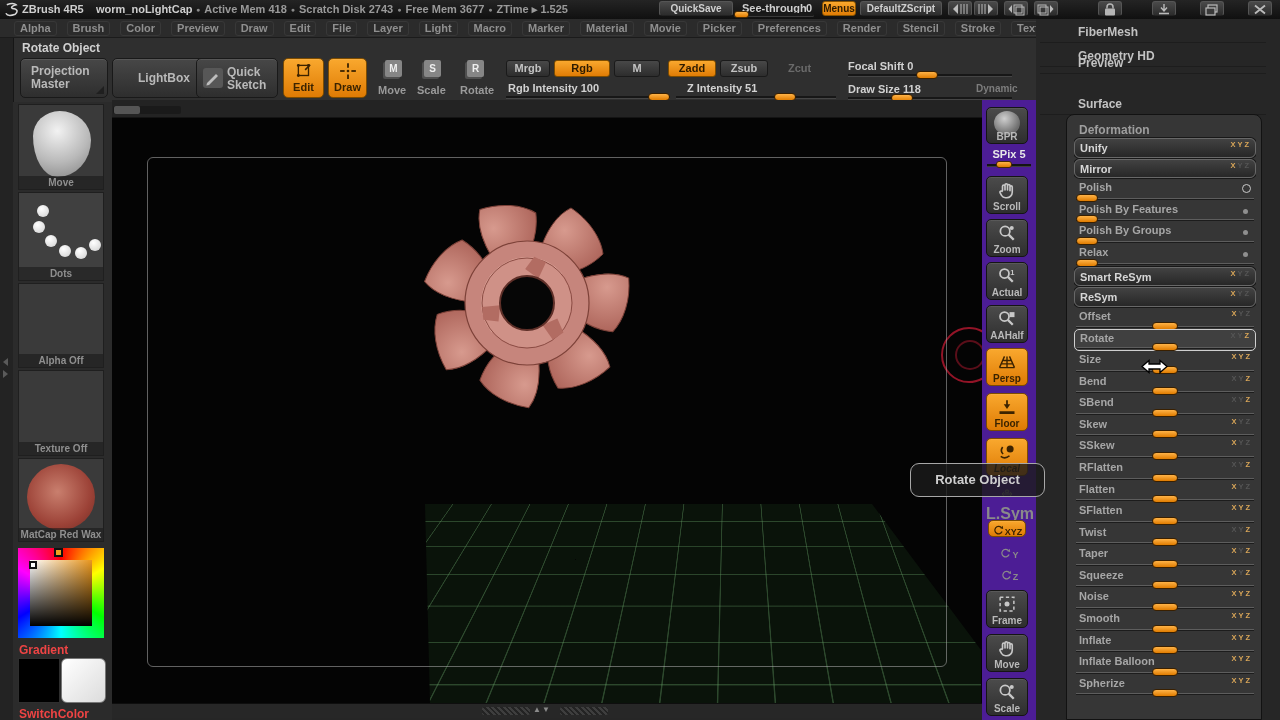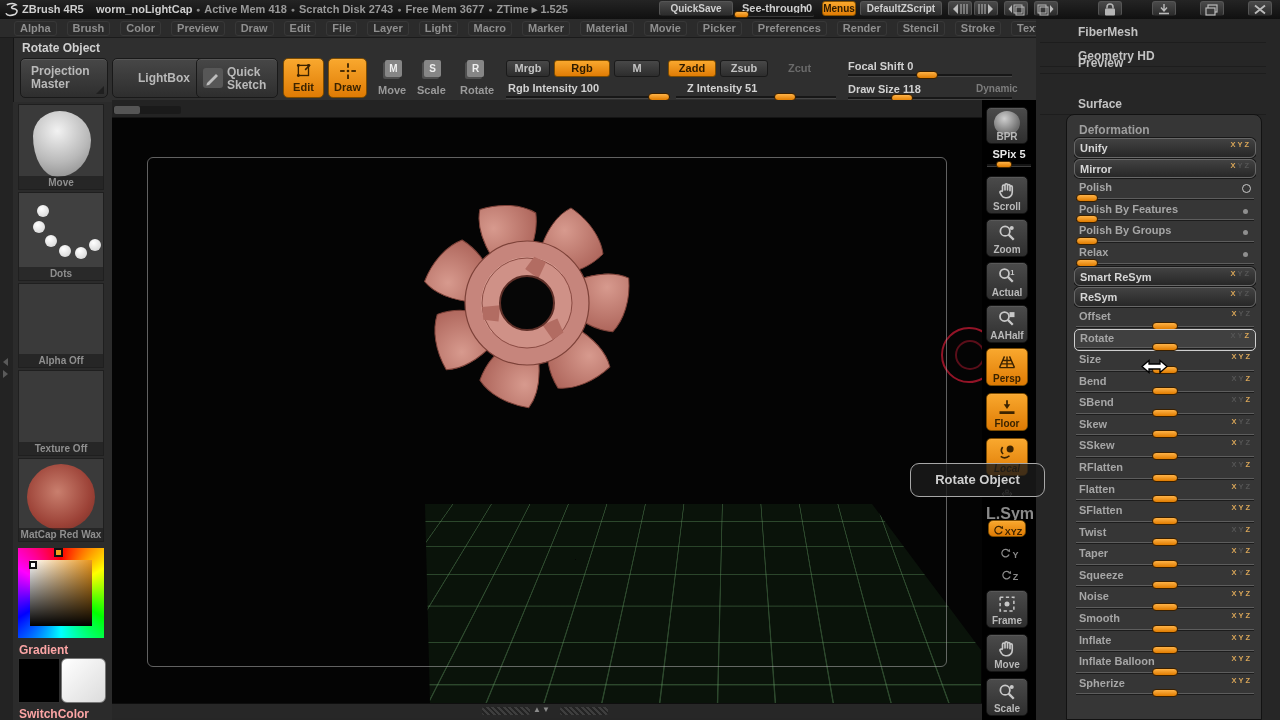--- a/index.html
+++ b/index.html
@@ -39,37 +39,37 @@
   .sl-label{position:absolute;font-size:11px;color:#d2d2d2;white-space:nowrap;}
   .sl-track{position:absolute;height:2px;background:#171717;box-shadow:0 1px 0 #454545;}
   .sl-handle{position:absolute;width:22px;height:8px;border-radius:4px;background:linear-gradient(#ffb347,#e07c00);
              border:1px solid #3a2000;box-sizing:border-box;}
   
   #leftrail{left:0;top:38px;width:13px;height:682px;background:#232323;border-right:1px solid #161616;}
   #leftbar{left:13px;top:102px;width:99px;height:618px;background:#2b2b2b;}
   .thumb{position:absolute;left:5px;width:86px;background:#3a3a3a;border:1px solid #1f1f1f;box-sizing:border-box;}
   .thumb-label{position:absolute;left:0;right:0;bottom:0;height:13px;background:rgba(22,22,22,.55);
                color:#8f8f8f;font-size:10px;text-align:center;line-height:13px;white-space:nowrap;overflow:hidden;}
-  .side-label{position:absolute;font-size:12px;color:#fca5a5;}
+  .side-label{position:absolute;font-size:12px;color:#ef4444;}
   
   #canvas{left:112px;top:100px;width:870px;height:618px;background:#040404;overflow:hidden;}
   #cv-top{position:absolute;left:0;top:0;width:870px;height:17px;background:#232323;border-bottom:1px solid #141414;}
   #cv-bottom{position:absolute;left:0;top:603px;width:870px;height:15px;background:#272727;border-top:1px solid #0e0e0e;}
   #doc-border{position:absolute;left:35px;top:57px;width:798px;height:508px;border:1px solid rgba(175,175,175,.55);
               border-radius:6px;z-index:5;}
   #floor-wrap{position:absolute;left:0;top:0;width:870px;height:618px;
               clip-path:polygon(313px 404px,760px 404px,869px 550px,869px 603px,318px 603px);}
   #floor{position:absolute;left:230px;top:399px;width:780px;height:360px;transform-origin:50% 0;
          transform:perspective(500px) rotateX(52deg);background:
            repeating-linear-gradient(to right,rgba(95,150,95,.40) 0 1px,transparent 1px 38px),
            repeating-linear-gradient(to bottom,rgba(95,150,95,.40) 0 1px,transparent 1px 34px),#0a130a;}
   .redarc{position:absolute;border-radius:50%;border:2px solid rgba(195,26,51,.75);}
   .hatch{position:absolute;top:607px;height:8px;background:repeating-linear-gradient(45deg,#3e3e3e 0 2px,#232323 2px 4px);border-radius:2px;}
   
-  #rtools{left:982px;top:100px;width:54px;height:620px;background:#000000;}
+  #rtools{left:982px;top:100px;width:54px;height:620px;background:#4c1d95;}
   .rt-btn{position:absolute;left:4px;width:42px;background:linear-gradient(#4b4b4b,#2e2e2e);
           border:1px solid #151515;border-radius:5px;box-shadow:inset 0 1px 0 rgba(255,255,255,.08);box-sizing:border-box;}
   .rt-btn.orange{background:linear-gradient(#f9a82e,#df7b04);border-color:#7d4c00;}
   .rt-label{position:absolute;left:0;right:0;bottom:1px;text-align:center;font-size:10px;color:#b9b9b9;}
   .rt-btn.orange .rt-label{color:#3a2300;}
   .rt-icon{position:absolute;left:50%;top:3px;transform:translateX(-50%);}
   
   #rpanel{left:1036px;top:19px;width:244px;height:701px;background:#262626;}
   .sect{position:absolute;left:4px;width:226px;height:22px;border-bottom:1px solid #1d1d1d;
         font-size:12px;color:#c2c2c2;line-height:22px;padding-left:38px;box-sizing:border-box;}

